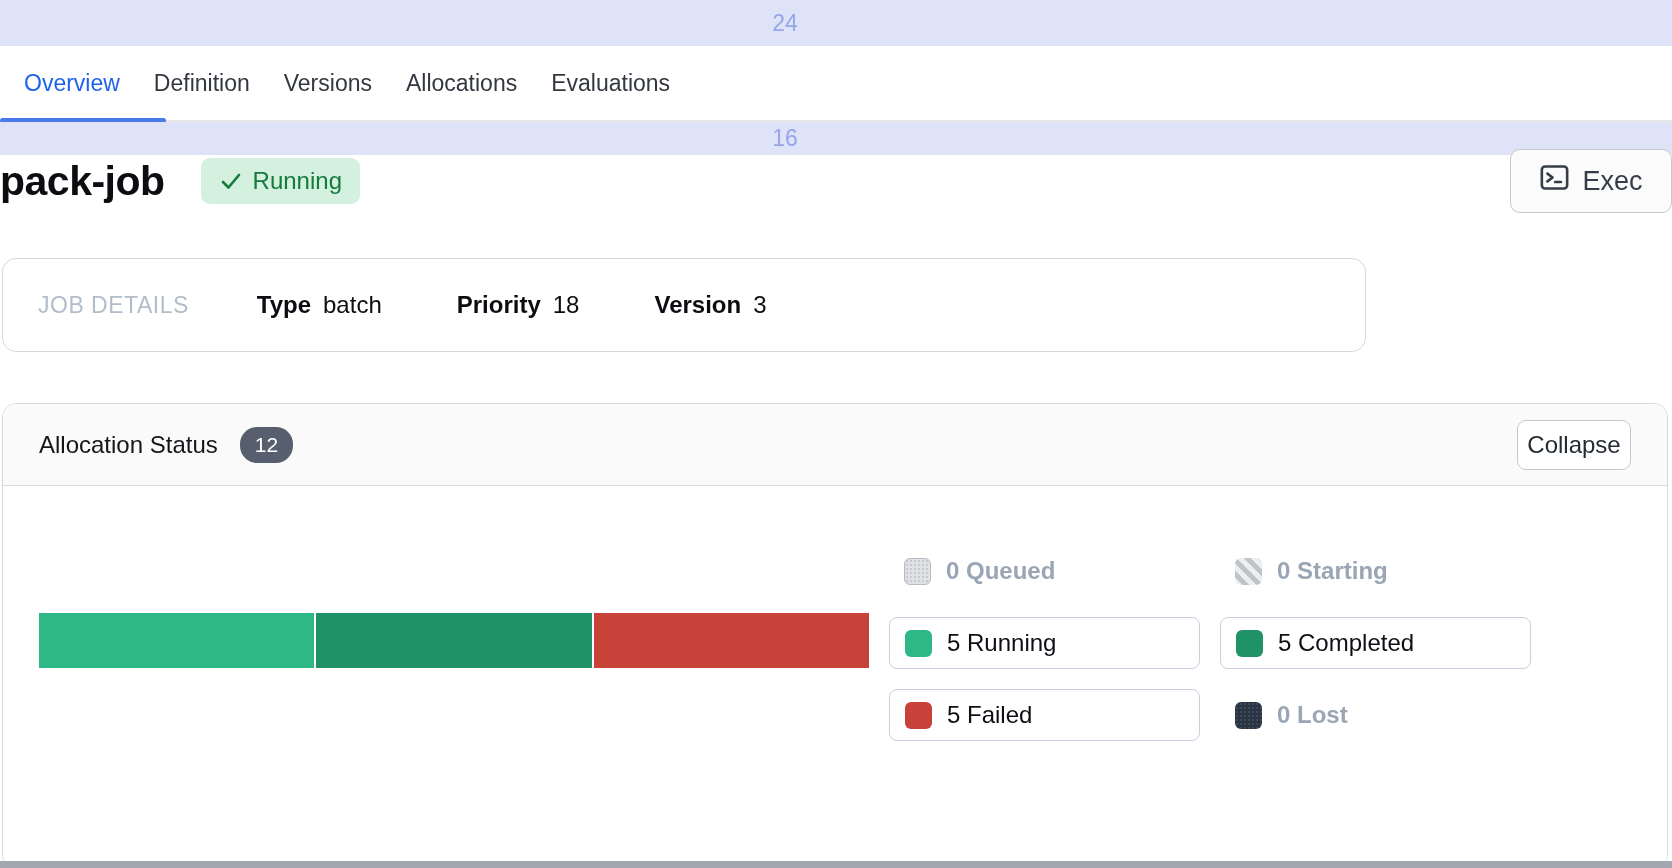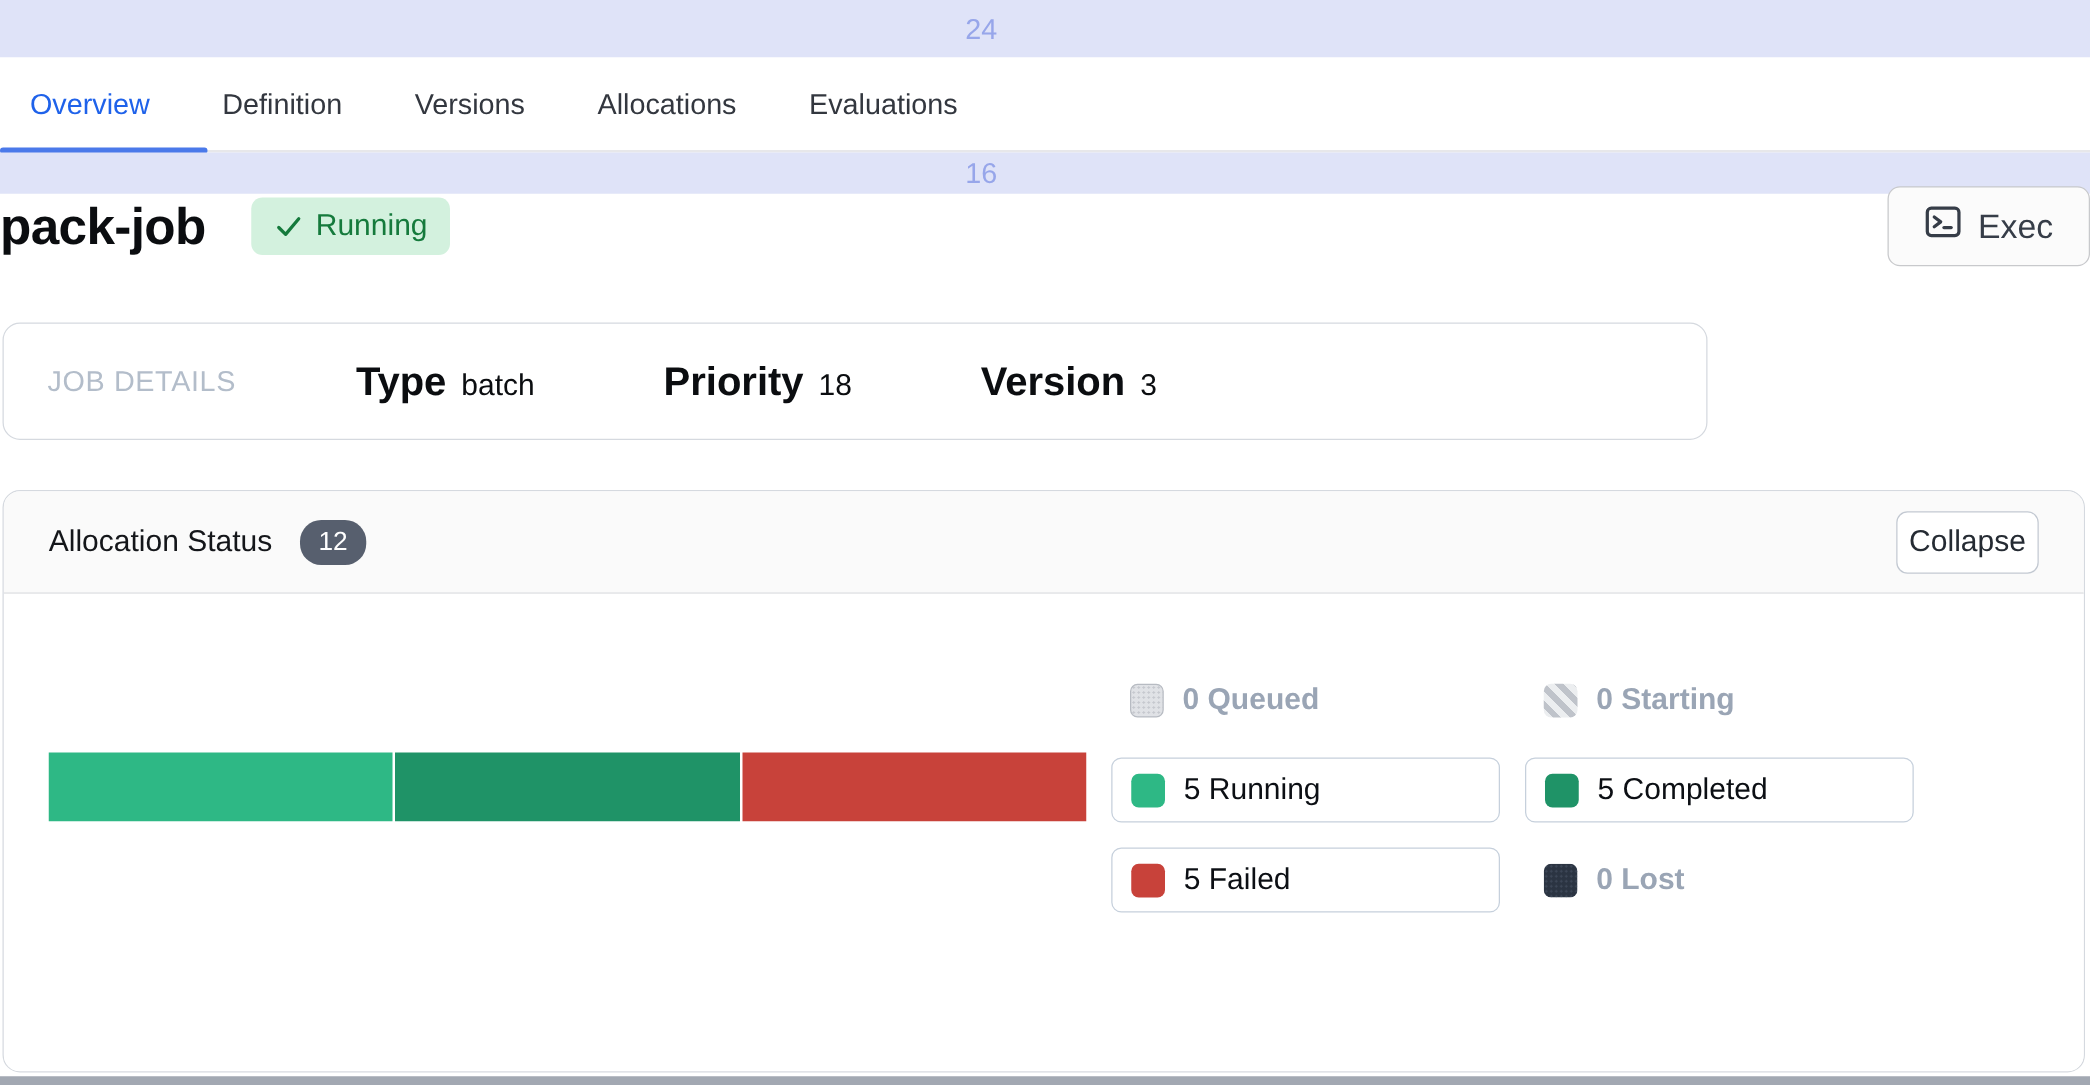--- a/index.html
+++ b/index.html
@@ -11,21 +11,21 @@
   .meter-bar { position:absolute; left:0; width:1672px; background:#dfe3f8;
                display:flex; align-items:center; }
   .meter-bar .meter-num { position:absolute; left:0; width:1570px; text-align:center;
                color:#97a6ea; font-size:23px; }
   .meter-top { top:0; height:46px; }
   .meter-mid { top:122px; height:33px; }
 
   
   .tabbar { position:absolute; top:46px; left:0; width:1672px; height:76px;
             background:#fff; border-bottom:2px solid #e7e7ea;
-            display:flex; align-items:center; padding-left:24px; gap:58px; }
+            display:flex; align-items:center; padding-left:24px; gap:34px; }
   .tab { font-size:23px; color:#33373f; cursor:pointer; }
   .tab.active { color:#1f62ea; }
   .tab-underline { position:absolute; left:0; bottom:-3px; width:166px; height:5px;
                    background:#4a79ea; border-radius:3px; }
 
   
   .title-row { position:absolute; top:148px; left:0; width:1672px; height:66px;
                display:flex; align-items:center; }
   .job-title { font-size:41px; font-weight:700; color:#0b0d10; letter-spacing:-0.5px; }
   .status-badge { margin-left:36px; display:inline-flex; align-items:center; gap:10px;
@@ -39,25 +39,25 @@
               color:#363d48; }
   .btn-stop { width:238px; height:64px; background:#fdf1f1; border:2px solid #c81e1e;
               color:#c81e1e; font-weight:500; }
 
   
   .details-card { position:absolute; top:258px; left:2px; width:1364px; height:94px;
                   border:1.5px solid #d5d9df; border-radius:14px; background:#fff;
                   display:flex; align-items:center; padding-left:35px; }
   .details-heading { color:#b3bdca; font-size:23px; letter-spacing:0.5px; margin-right:68px; }
   .detail-pair { display:flex; align-items:baseline; gap:12px; margin-right:75px; }
-  .detail-label { font-size:32px; font-weight:700; color:#0b0d10;margin-left:28px; }
+  .detail-label { font-size:24px; font-weight:700; color:#0b0d10; }
   .detail-value { font-size:24px; color:#0b0d10; }
 
   
-  .alloc-card { position:absolute; top:392px; left:2px; width:1666px; height:466px;
+  .alloc-card { position:absolute; top:403px; left:2px; width:1666px; height:466px;
                 border:1.5px solid #d5d9df; border-radius:14px; background:#fff;
                 overflow:hidden; }
   .alloc-header { height:82px; background:#fafafa; border-bottom:1.5px solid #d7dade;
                   display:flex; align-items:center; padding:0 36px; }
   .alloc-title { font-size:24px; color:#14161a; }
   .count-badge { margin-left:22px; background:#575f6e; color:#fff; font-size:21px;
                  border-radius:17px; padding:6px 15px; }
   .btn-collapse { margin-left:auto; width:114px; height:50px; background:#fff;
                   border:1.5px solid #c3c9d2; border-radius:9px; color:#252b33;
                   font-size:24px; display:flex; align-items:center; justify-content:center;

